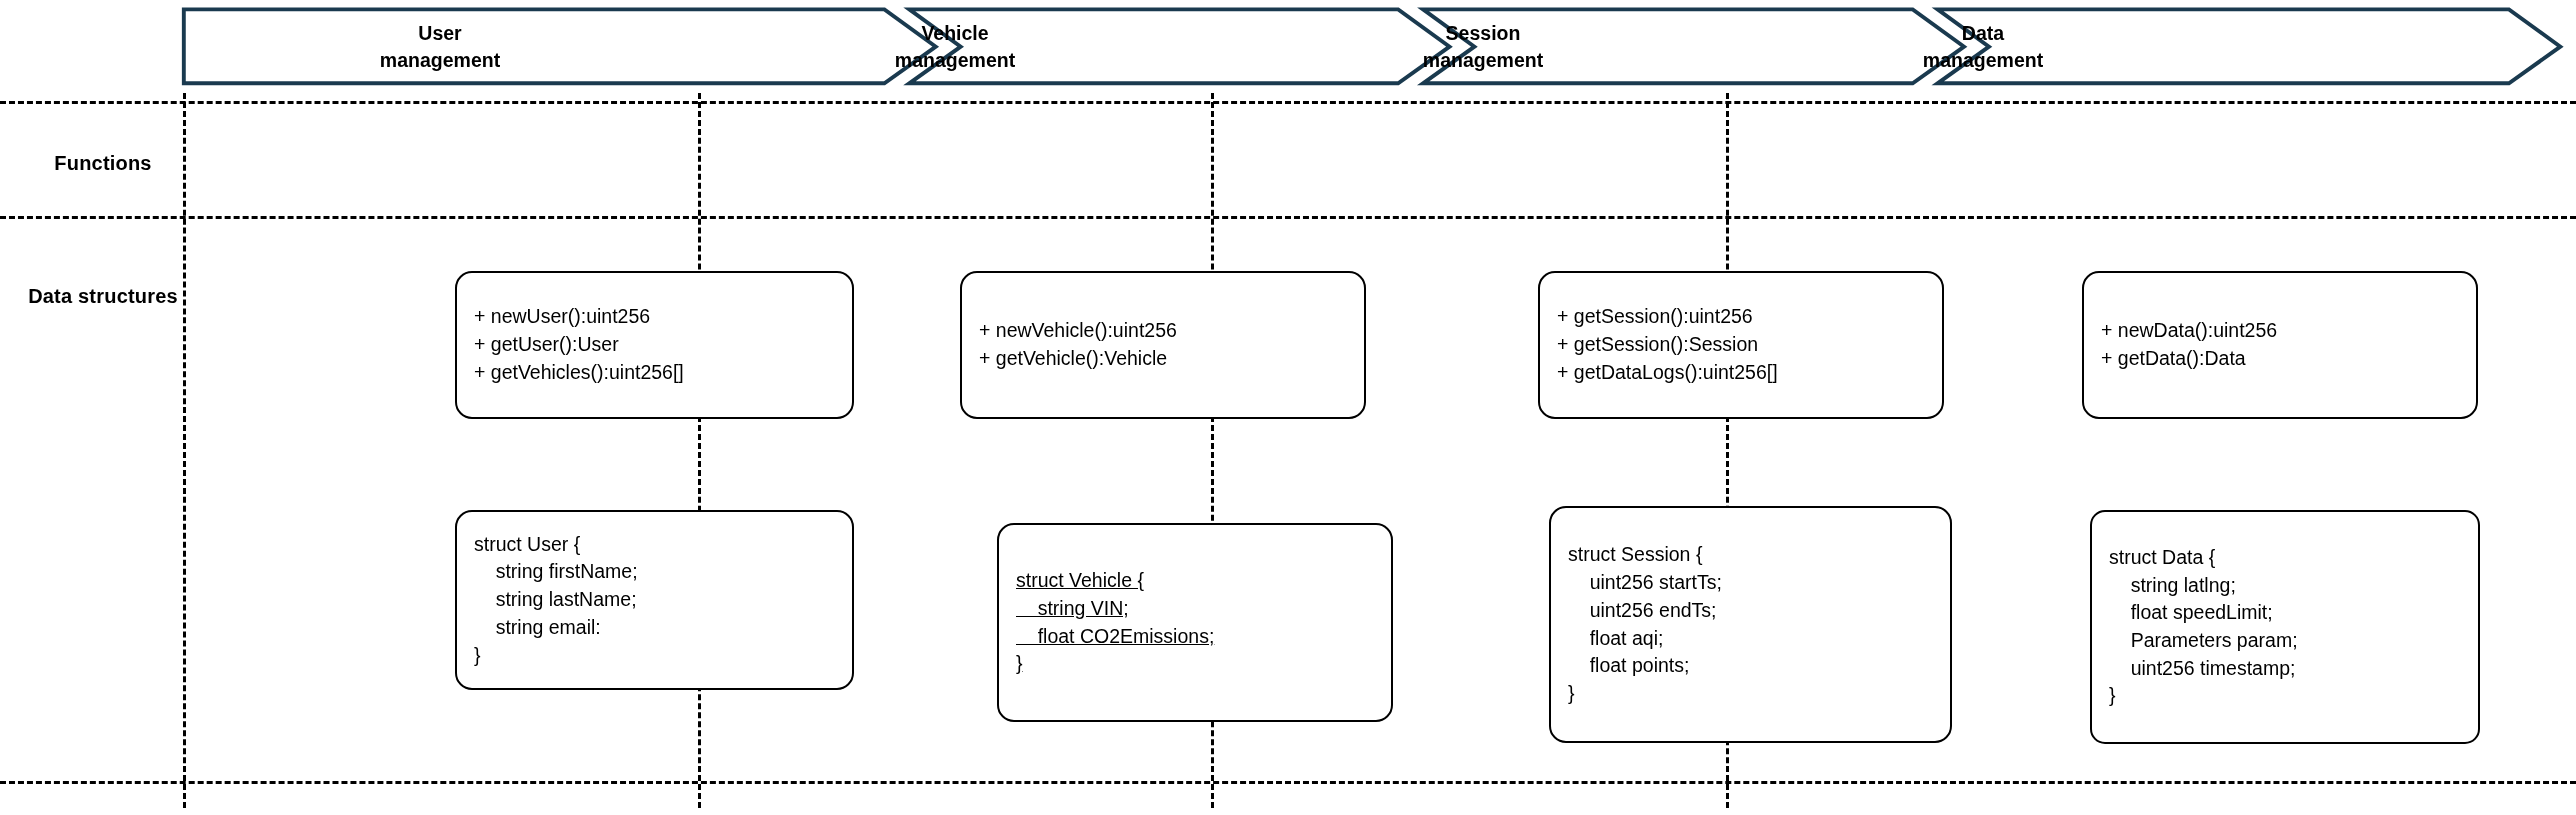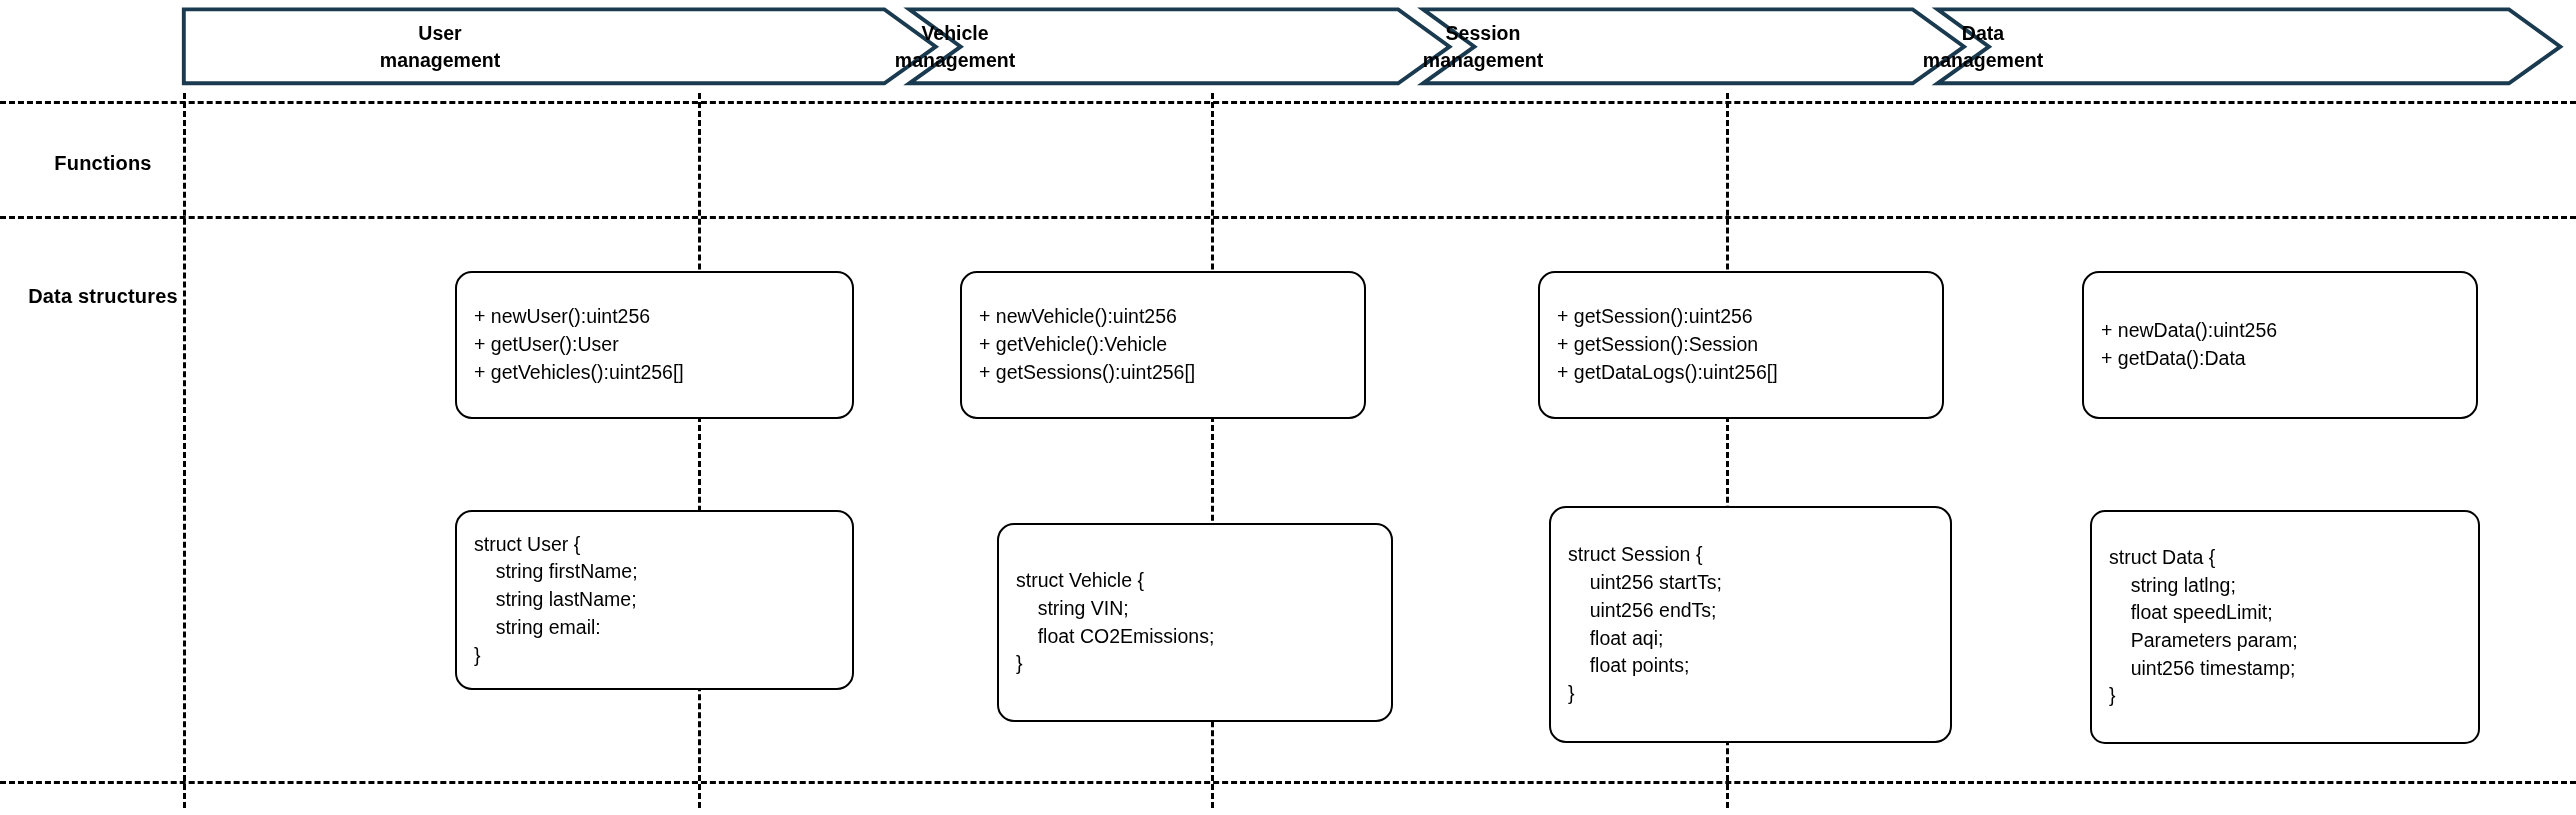--- a/index.html
+++ b/index.html
@@ -130,21 +130,20 @@
       <div class="line">+ newUser():uint256</div>
       <div class="line">+ getUser():User</div>
       <div class="line">+ getVehicles():uint256[]</div>
     </div>
   </div>
 
   <div class="rbox" style="left: 960px; top: 271px; width: 406px; height: 148px;">
     <div class="lines">
       <div class="line">+ newVehicle():uint256</div>
       <div class="line">+ getVehicle():Vehicle</div>
-      <div class="line">+ getSessions():uint256[]</div>
     </div>
   </div>
 
   <div class="rbox" style="left: 1538px; top: 271px; width: 406px; height: 148px;">
     <div class="lines">
       <div class="line">+ getSession():uint256</div>
       <div class="line">+ getSession():Session</div>
       <div class="line">+ getDataLogs():uint256[]</div>
     </div>
   </div>
@@ -159,21 +158,21 @@
   <div class="rbox" style="left: 455px; top: 510px; width: 399px; height: 180px;">
     <div class="lines">
       <div class="line">struct User {</div>
       <div class="line">    string firstName;</div>
       <div class="line">    string lastName;</div>
       <div class="line">    string email:</div>
       <div class="line">}</div>
     </div>
   </div>
 
-  <div class="rbox" style="left: 997px; top: 523px; width: 396px; height: 199px;">
+  <div class="rbox" style="left: 997px; top: 523px; width: 396px; height: 199px; text-decoration: underline;">
     <div class="lines">
       <div class="line">struct Vehicle {</div>
       <div class="line">    string VIN;</div>
       <div class="line">    float CO2Emissions;</div>
       <div class="line">}</div>
     </div>
   </div>
 
   <div class="rbox" style="left: 1549px; top: 506px; width: 403px; height: 237px;">
     <div class="lines">

